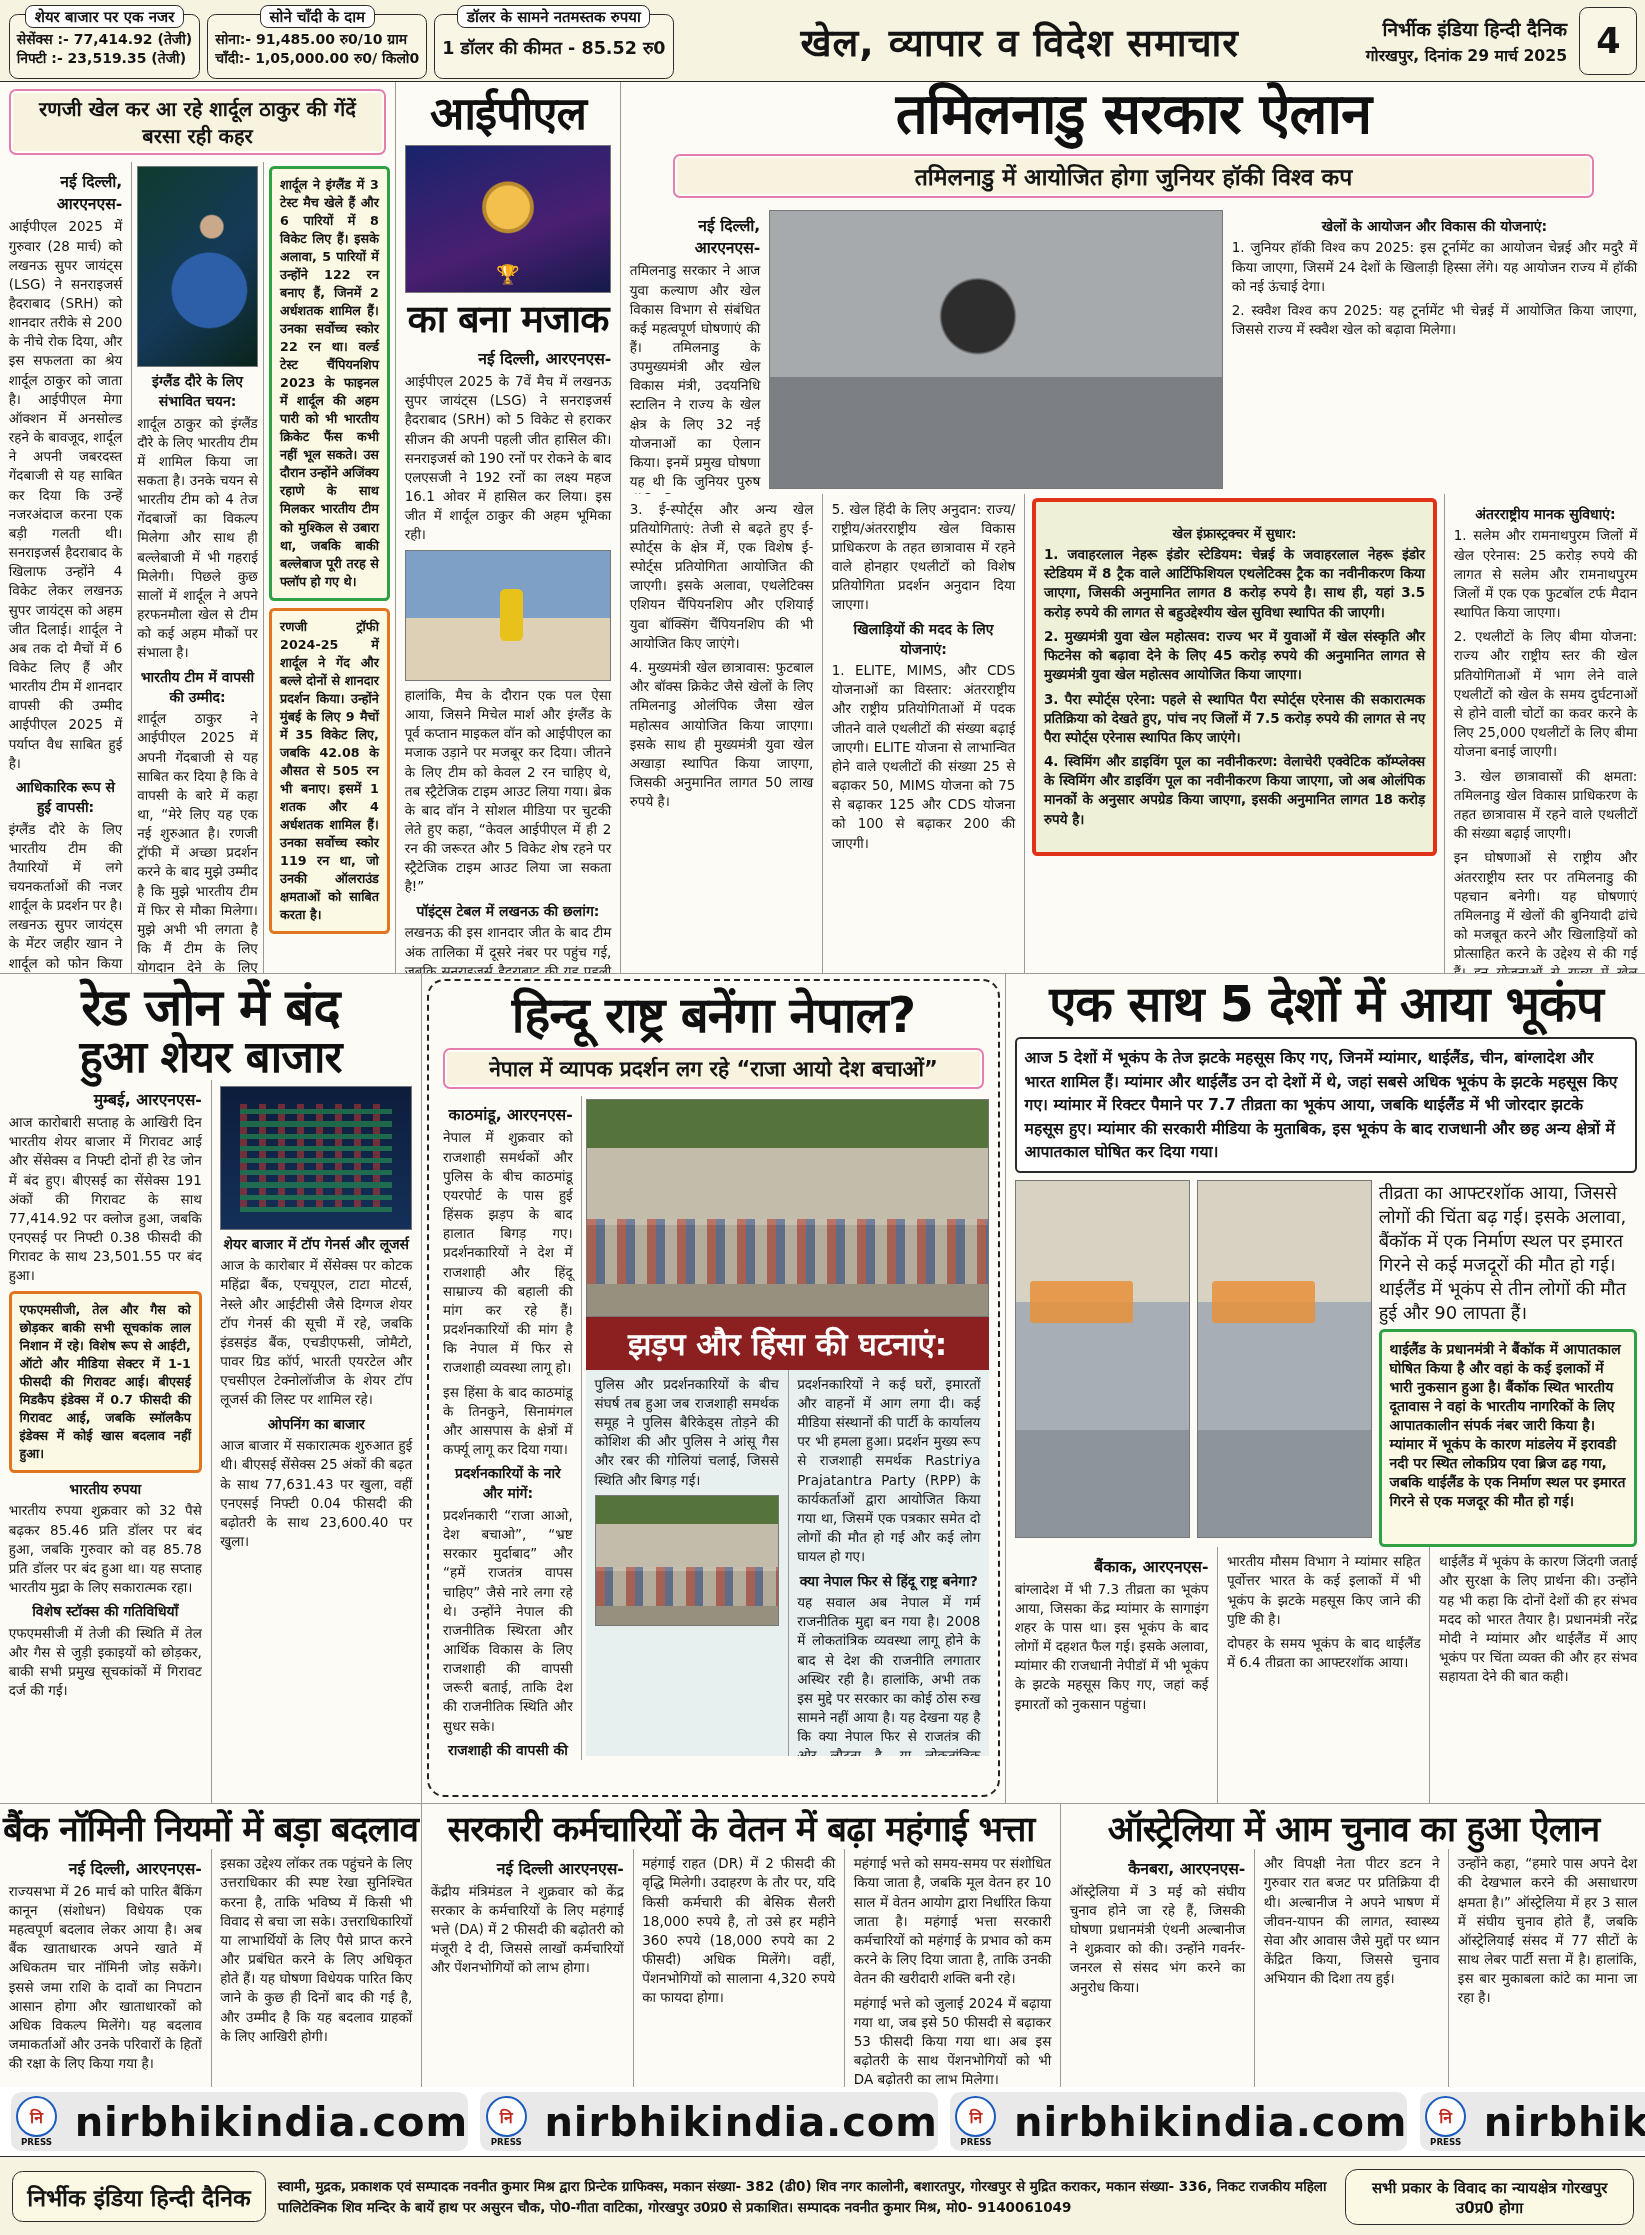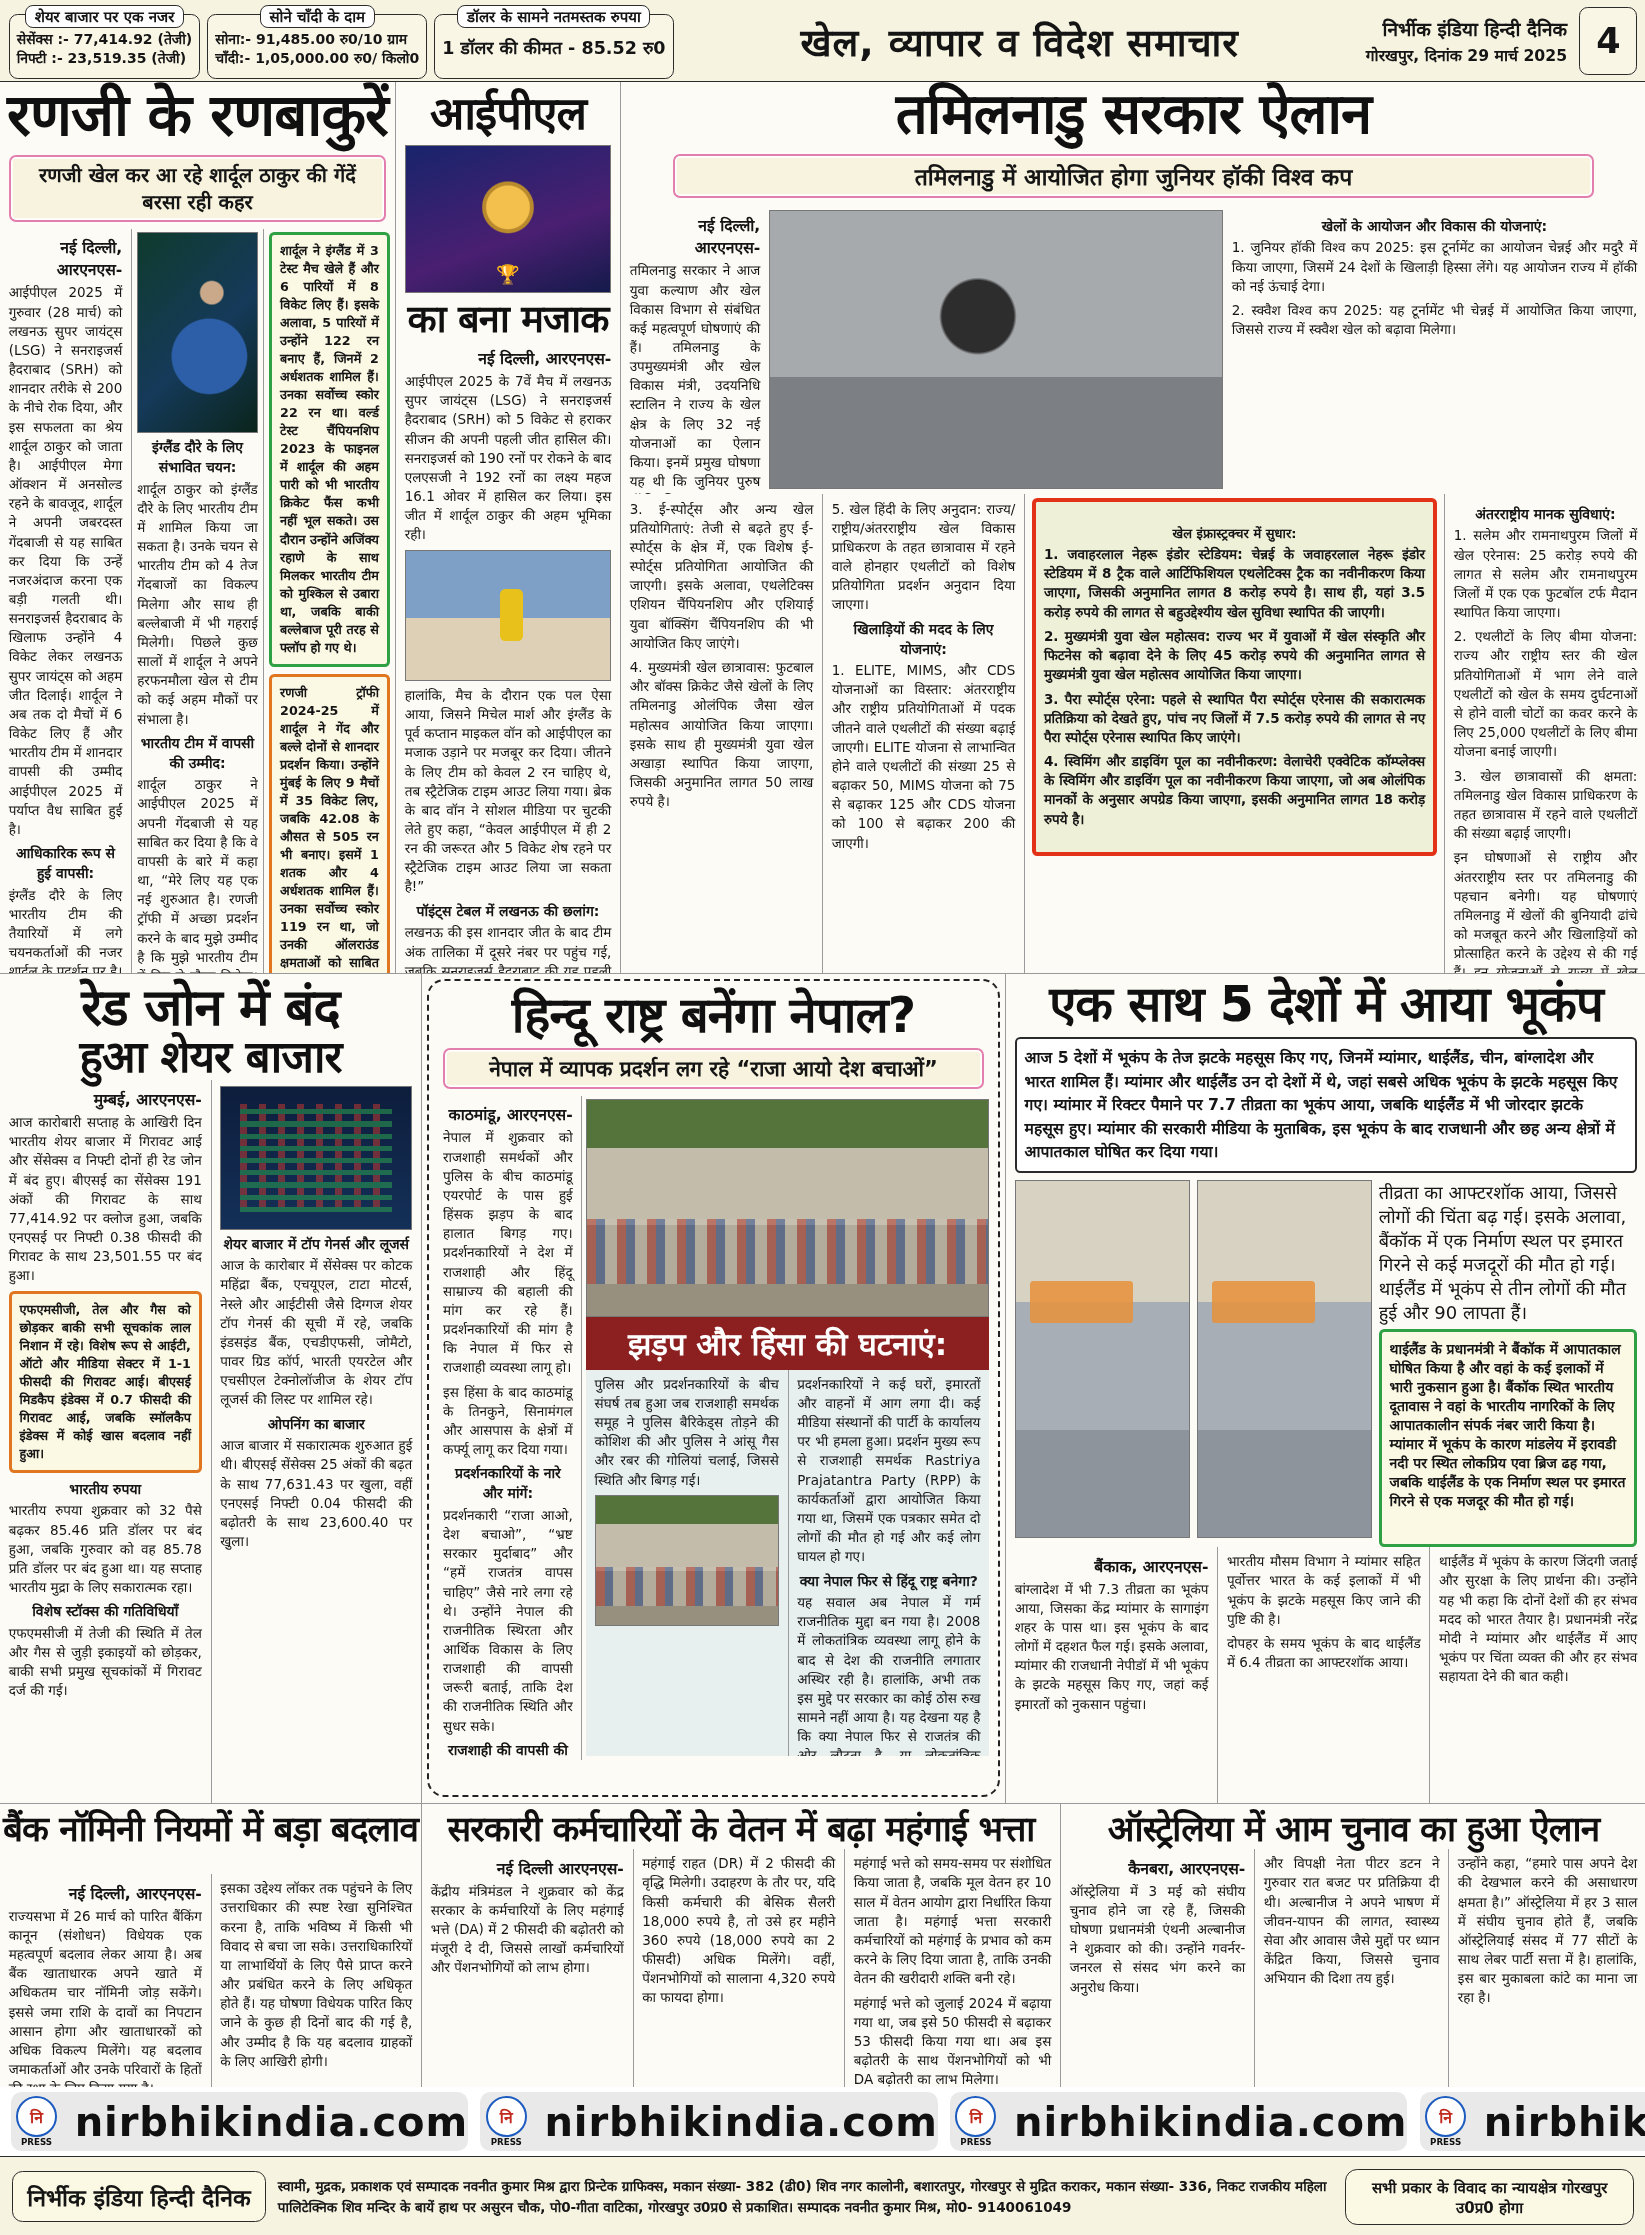--- a/index.html
+++ b/index.html
@@ -95,21 +95,20 @@
     <div class="mright">
       <div class="nm">निर्भीक इंडिया हिन्दी दैनिक</div>
       <div class="ed">गोरखपुर, दिनांक 29 मार्च 2025</div>
     </div>
     <div class="pgno">4</div>
   </div>
 
   <div class="band" style="height:891px;">
 
     <div style="width:395px;display:flex;flex-direction:column;">
-      <div class="hl" style="font-size:58px;margin:3.5px 0 1.7px 0;">रणजी के रणबाकुरें</div>
       <div class="pink" style="font-size:20px;">रणजी खेल कर आ रहे शार्दूल ठाकुर की गेंदें बरसा रही कहर</div>
       <div style="flex:1;display:flex;overflow:hidden;">
         <div class="col" style="width:131px;">
           <div class="dl">नई दिल्ली, आरएनएस-</div>
           <p>आईपीएल 2025 में गुरुवार (28 मार्च) को लखनऊ सुपर जायंट्स (LSG) ने सनराइजर्स हैदराबाद (SRH) को शानदार तरीके से 200 के नीचे रोक दिया, और इस सफलता का श्रेय शार्दूल ठाकुर को जाता है। आईपीएल मेगा ऑक्शन में अनसोल्ड रहने के बावजूद, शार्दूल ने अपनी जबरदस्त गेंदबाजी से यह साबित कर दिया कि उन्हें नजरअंदाज करना एक बड़ी गलती थी। सनराइजर्स हैदराबाद के खिलाफ उन्होंने 4 विकेट लेकर लखनऊ सुपर जायंट्स को अहम जीत दिलाई। शार्दूल ने अब तक दो मैचों में 6 विकेट लिए हैं और भारतीय टीम में शानदार वापसी की उम्मीद आईपीएल 2025 में पर्याप्त वैध साबित हुई है।</p>
           <div class="sh">आधिकारिक रूप से हुई वापसी:</div>
           <p>इंग्लैंड दौरे के लिए भारतीय टीम की तैयारियों में लगे चयनकर्ताओं की नजर शार्दूल के प्रदर्शन पर है। लखनऊ सुपर जायंट्स के मेंटर जहीर खान ने शार्दूल को फोन किया और बताया कि क्षमता पर भरोसा करते हुए उन्हें तेज गेंदबाजी विकल्प के तौर पर देखा जा रहा है। शार्दूल ने इस अवसर को दोनों हाथों से थामा और यह साबित किया कि उनके लिए अभी बहुत क्रिकेट बाकी है।</p>
 
         </div>
         <div class="vr"></div>
@@ -282,21 +281,21 @@
         </div>
         <div class="vr"></div>
         <div class="col" style="flex:1;">
           <p>थाईलैंड में भूकंप के कारण जिंदगी जताई और सुरक्षा के लिए प्रार्थना की। उन्होंने यह भी कहा कि दोनों देशों की हर संभव मदद को भारत तैयार है। प्रधानमंत्री नरेंद्र मोदी ने म्यांमार और थाईलैंड में आए भूकंप पर चिंता व्यक्त की और हर संभव सहायता देने की बात कही।</p>
         </div>
       </div>
     </div>
   </div>
 
   <div class="band" style="height:284px;border-top:0.9px solid #9a9a9a;">
-    <div style="width:421px;display:flex;flex-direction:column;gap:25px;">
+    <div style="width:421px;display:flex;flex-direction:column;">
       <div class="hl" style="font-size:35px;margin:7px 0 1.7px 0;">बैंक नॉमिनी नियमों में बड़ा बदलाव</div>
       <div style="flex:1;display:flex;overflow:hidden;">
         <div class="col" style="width:50%;">
           <div class="dl">नई दिल्ली, आरएनएस-</div>
           <p>राज्यसभा में 26 मार्च को पारित बैंकिंग कानून (संशोधन) विधेयक एक महत्वपूर्ण बदलाव लेकर आया है। अब बैंक खाताधारक अपने खाते में अधिकतम चार नॉमिनी जोड़ सकेंगे। इससे जमा राशि के दावों का निपटान आसान होगा और खाताधारकों को अधिक विकल्प मिलेंगे। यह बदलाव जमाकर्ताओं और उनके परिवारों के हितों की रक्षा के लिए किया गया है।</p>
         </div>
         <div class="vr"></div>
         <div class="col" style="flex:1;">
           <p>इसका उद्देश्य लॉकर तक पहुंचने के लिए उत्तराधिकार की स्पष्ट रेखा सुनिश्चित करना है, ताकि भविष्य में किसी भी विवाद से बचा जा सके। उत्तराधिकारियों या लाभार्थियों के लिए पैसे प्राप्त करने और प्रबंधित करने के लिए अधिकृत होते हैं। यह घोषणा विधेयक पारित किए जाने के कुछ ही दिनों बाद की गई है, और उम्मीद है कि यह बदलाव ग्राहकों के लिए आखिरी होगी।</p>
         </div>

